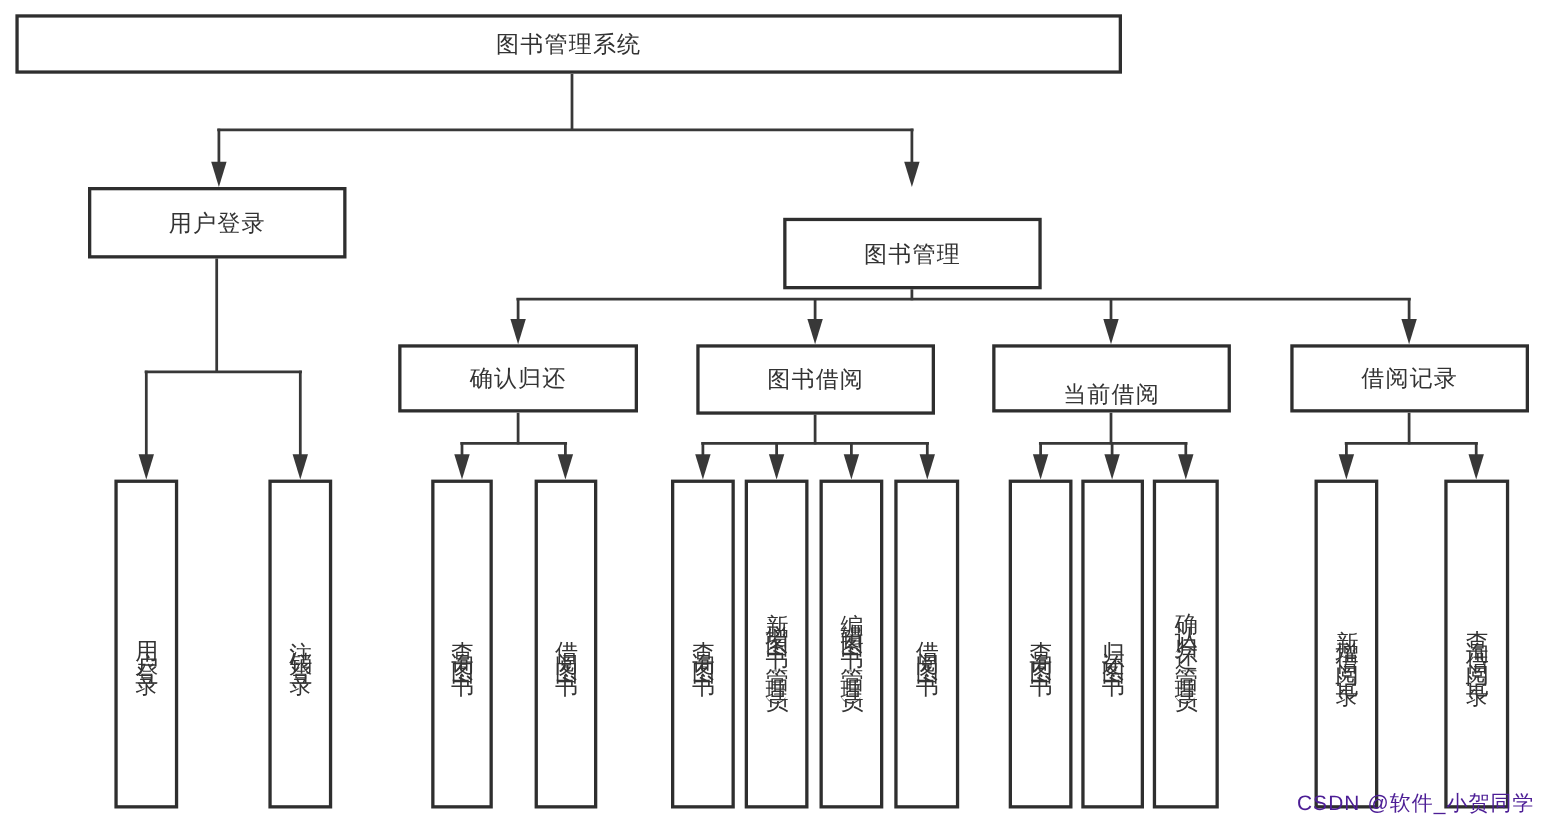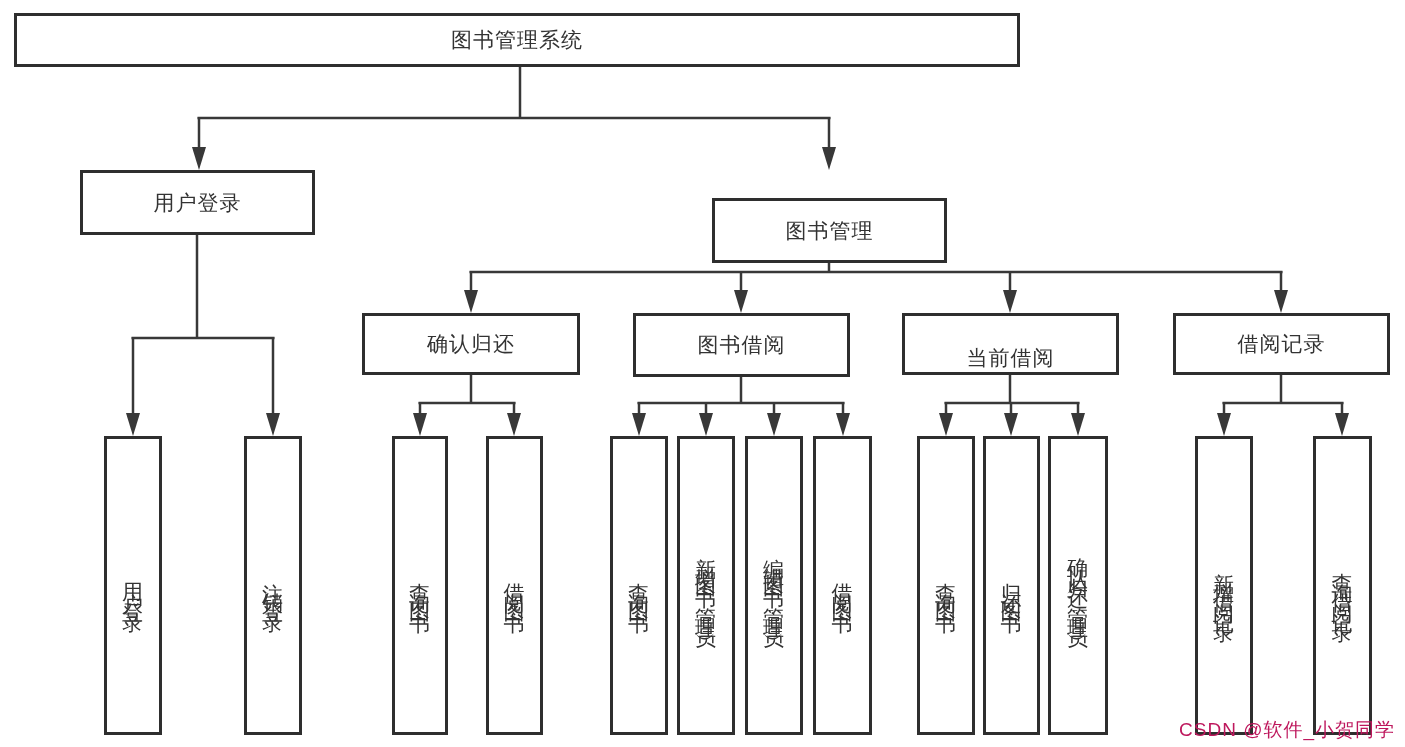--- a/index.html
+++ b/index.html
@@ -37,21 +37,21 @@
     font-size: 21px;
     letter-spacing: 10px;
     line-height: 1;
     white-space: nowrap;
   }
   .watermark {
     position: absolute;
     right: 10px;
     bottom: 4px;
     font-size: 19px;
-    color: #be185d;
+    color: #4c1d95;
     letter-spacing: 1px;
     white-space: nowrap;
   }
   svg line { stroke: #383838; stroke-width: 2.5; }
   svg polygon { fill: #383838; }
 </style>
 </head>
 <body>
 
 <div class="canvas">

